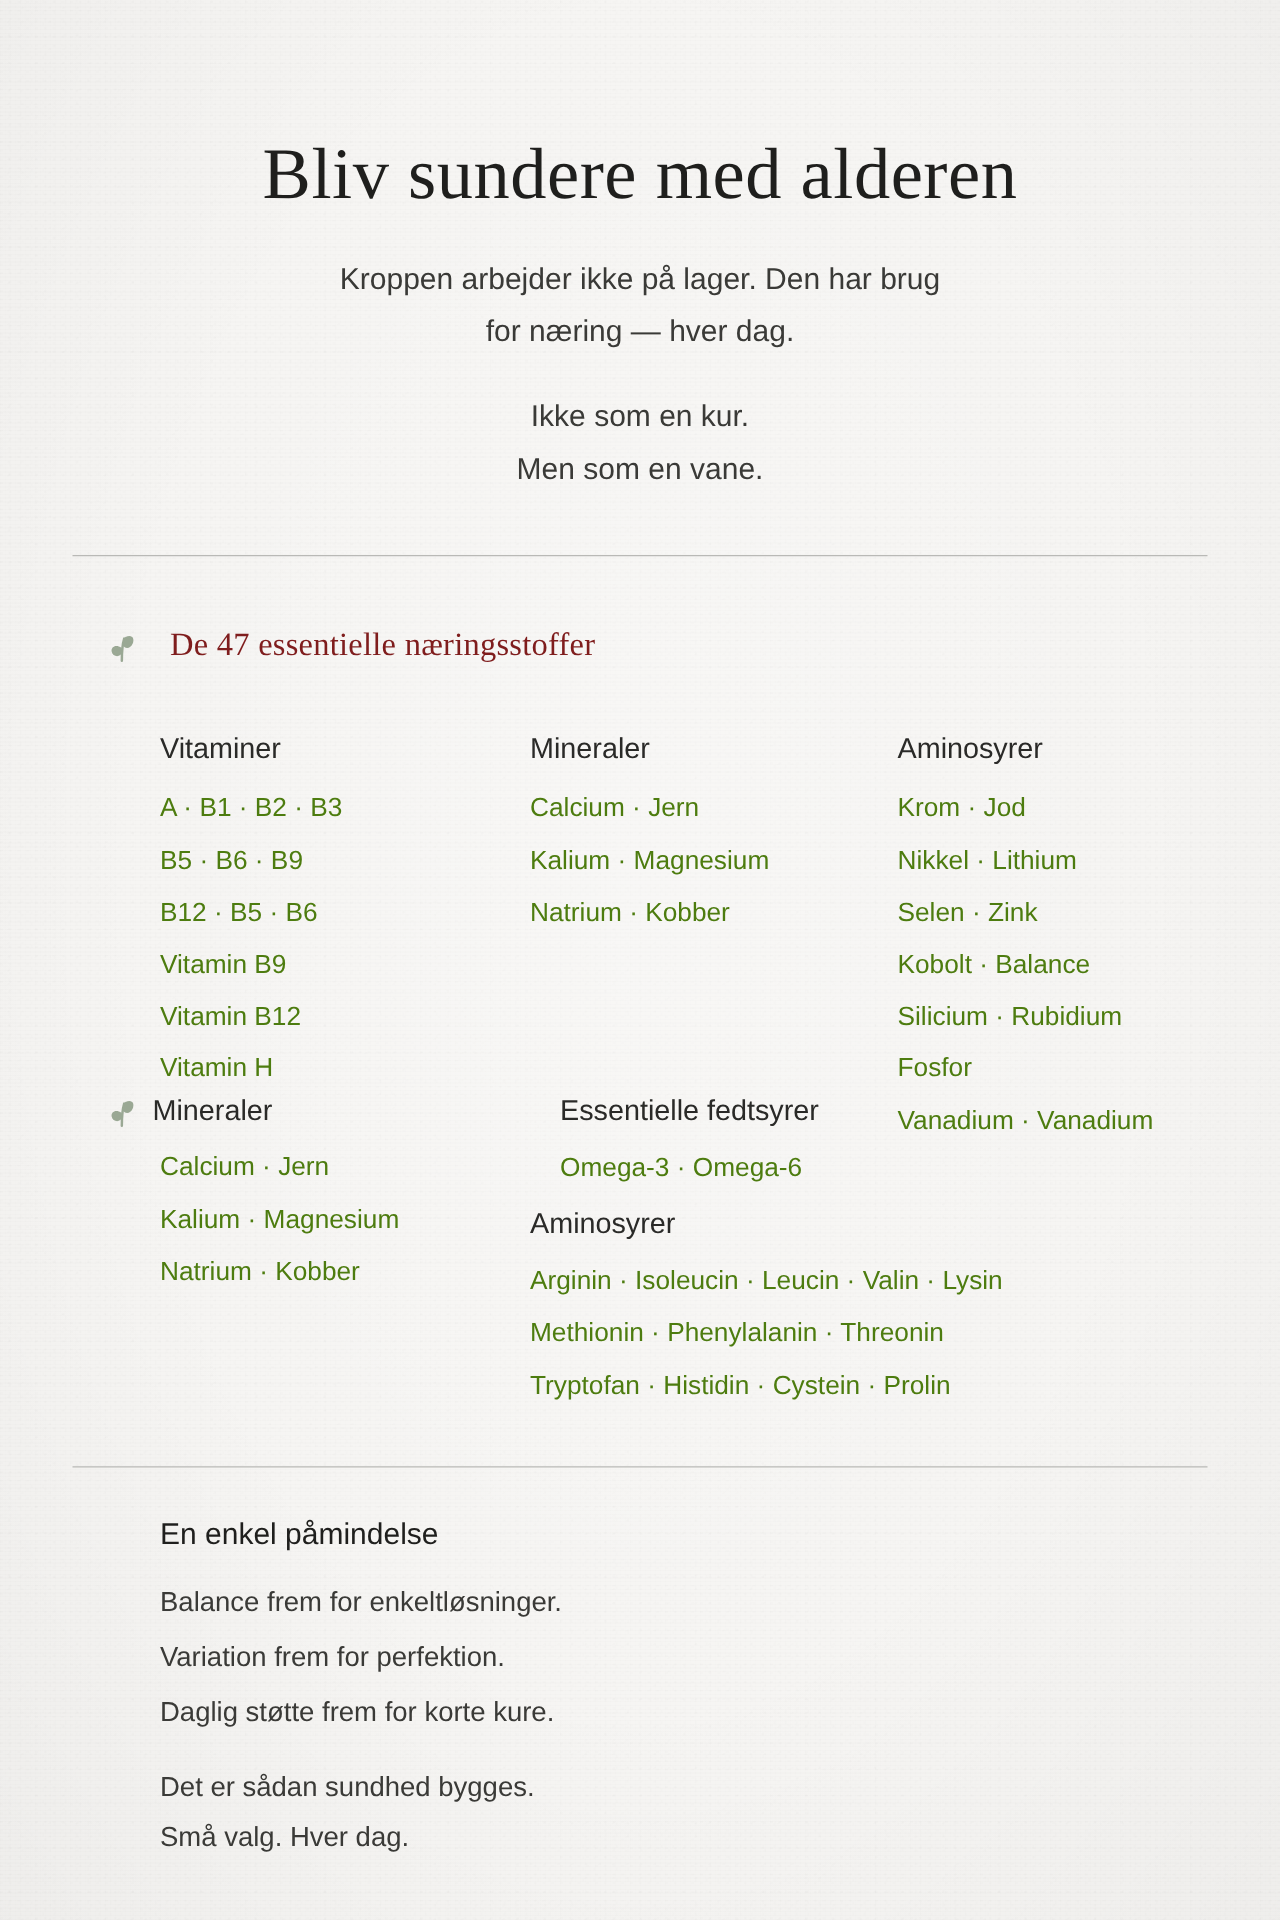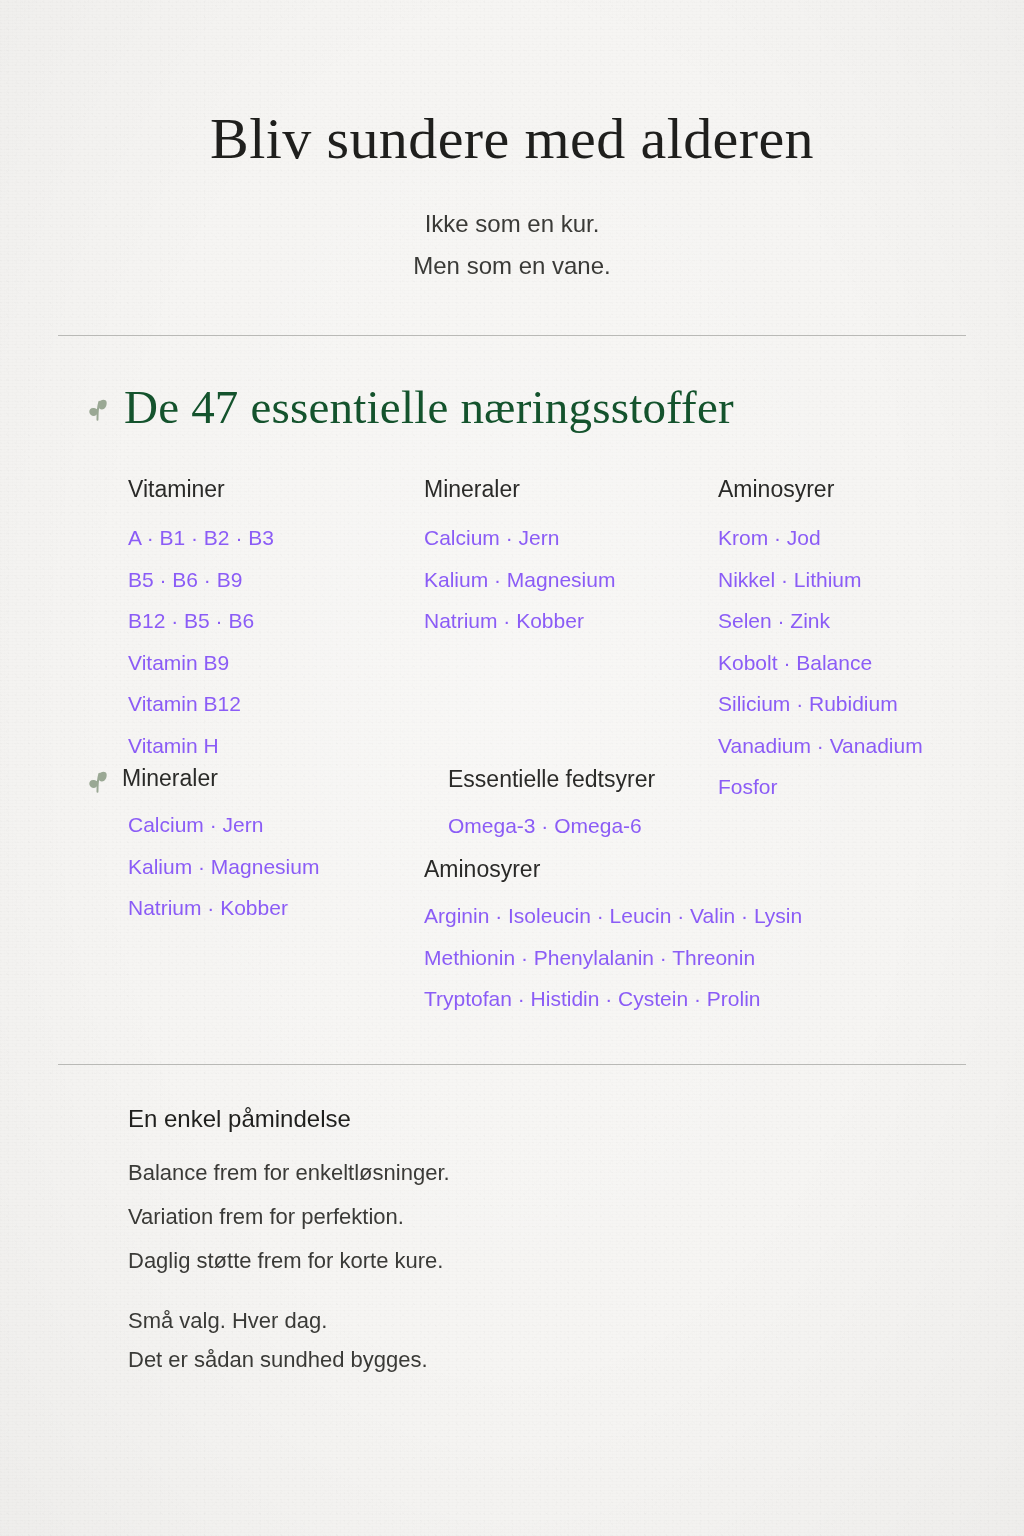--- a/index.html
+++ b/index.html
@@ -77,24 +77,24 @@
   .sec-head {
     display: flex;
     align-items: center;
     gap: 12px;
     padding-left: 82px;
     margin-top: 44px;
     margin-bottom: 30px;
   }
   .sec-head h2 {
     font-family: "Liberation Serif", serif;
-    font-size: 47px;
-    font-weight: 400;
-    margin: 0;
-    color: #14532d;
+    font-size: 26px;
+    font-weight: 400;
+    margin: 12px;
+    color: #7f1d1d;
     letter-spacing: 0.2px;
   }
   .leaf { flex: 0 0 auto; width: 30px; height: 30px; display: block; }
 
   .cols {
     position: relative;
     display: block;
     height: 300px;
   }
   .col { position: absolute; top: 12px; }
@@ -105,21 +105,21 @@
   .col-title {
     font-size: 23px;
     color: #2a2a28;
     margin: 0 0 14px 0;
     font-weight: 400;
   }
   .col-list { list-style: none; margin: 0; padding: 0; }
   .col-list li {
     font-size: 21px;
     line-height: 1.98;
-    color: #8b5cf6;
+    color: #4d7c0f;
     white-space: nowrap;
   }
 
   
   .lower { position: relative; height: 300px; }
   .block { position: absolute; }
 
   .block-minerals { left: 82px; top: 0; width: 330px; }
   .block-minerals .bhead {
     display: flex; align-items: center; gap: 10px;
@@ -157,20 +157,24 @@
 </head>
 <body>
 
 <div class="grain"></div>
 <div class="vignette"></div>
 
 <div class="page">
 
   <div class="hero">
     <h1 class="hero-title">Bliv sundere med alderen</h1>
+    <p class="hero-sub">
+      <span>Kroppen arbejder ikke på lager. Den har brug</span><br>
+      <span>for næring — hver dag.</span>
+    </p>
     <p class="hero-sub block2">
       <span>Ikke som en kur.</span><br>
       <span>Men som en vane.</span>
     </p>
   </div>
 
   <div class="rule top"></div>
 
   <div class="section-nutrients">
 
@@ -207,22 +211,22 @@
       </div>
 
       <div class="col col-spor">
         <p class="col-title">Aminosyrer</p>
         <ul class="col-list">
           <li>Krom · Jod</li>
           <li>Nikkel · Lithium</li>
           <li>Selen · Zink</li>
           <li>Kobolt · Balance</li>
           <li>Silicium · Rubidium</li>
+          <li>Fosfor</li>
           <li>Vanadium · Vanadium</li>
-          <li>Fosfor</li>
         </ul>
       </div>
 
     </div>
 
     <div class="lower">
 
       <div class="block block-minerals">
         <div class="bhead">
           <svg class="leaf" viewBox="0 0 32 32">
@@ -261,18 +265,18 @@
   <div class="rule bottom"></div>
 
   <div class="section-reminder">
     <h2 class="rem-title">En enkel påmindelse</h2>
     <ul class="rem-list">
       <li>Balance frem for enkeltløsninger.</li>
       <li>Variation frem for perfektion.</li>
       <li>Daglig støtte frem for korte kure.</li>
     </ul>
     <ul class="rem-list tail">
+      <li>Det er sådan sundhed bygges.</li>
       <li>Små valg. Hver dag.</li>
-      <li>Det er sådan sundhed bygges.</li>
     </ul>
   </div>
 
 </div>
 
 </body></html>

